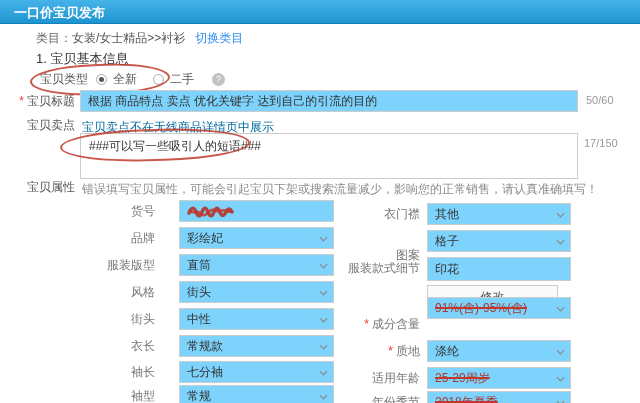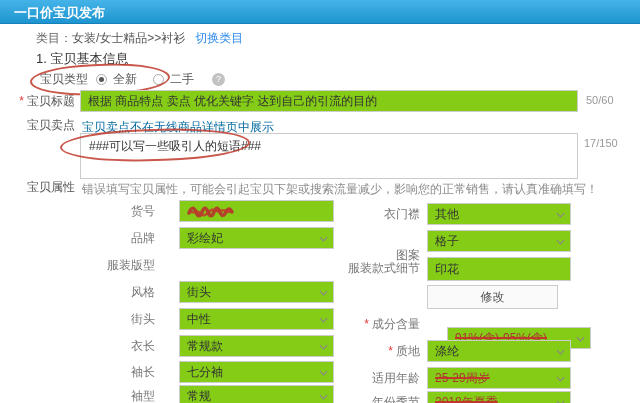--- a/index.html
+++ b/index.html
@@ -22,21 +22,21 @@
   .star{color:#e53935;margin-right:3px;}
   
   .type-label{position:absolute;left:40px;top:71px;color:#555;line-height:16px;}
   .type-opts{position:absolute;left:96px;top:71px;display:flex;align-items:center;gap:6px;line-height:16px;}
   .radio{width:11px;height:11px;border:1px solid #aaa;border-radius:50%;display:inline-block;position:relative;background:#fff;box-sizing:border-box;}
   .radio.sel::after{content:"";position:absolute;left:2px;top:2px;width:5px;height:5px;border-radius:50%;background:#555;}
   .opt-txt{color:#555;margin-right:10px;}
   .help-ic{width:13px;height:13px;border-radius:50%;background:#c2c2c2;color:#fff;font-size:9px;
            display:inline-flex;align-items:center;justify-content:center;margin-left:2px;cursor:pointer;}
   
-  .ctl{position:absolute;box-sizing:border-box;height:22px;border:1px solid #ccc;background:#84cc16;
+  .ctl{position:absolute;box-sizing:border-box;height:22px;border:1px solid #ccc;background:#7dd3fc;
        display:flex;align-items:center;padding:0 18px 0 7px;font-size:12px;color:#333;white-space:nowrap;overflow:hidden;}
   .ctl .chev{position:absolute;right:5px;top:8px;}
   .input{padding-right:7px;}
   .title-input{left:80px;top:90px;width:498px;}
   .counter{position:absolute;color:#999;font-size:11px;}
   .sp-hint{position:absolute;left:82px;top:119px;color:#0369a1;line-height:16px;}
   .textarea{position:absolute;left:80px;top:133px;width:498px;height:46px;border:1px solid #ccc;
             box-sizing:border-box;background:#fff;padding-left:40px;}
   .textarea .ta-text{position:absolute;left:8px;top:4px;color:#333;}
   .warn{position:absolute;left:82px;top:181px;color:#8c8c8c;line-height:16px;white-space:nowrap;}
@@ -110,20 +110,26 @@
 
   <div class="lbl l-lbl" style="top:227px;">品牌</div>
   <div class="ctl l-ctl" style="top:227px;">
     <span>彩绘妃</span>
     <svg class="chev" width="9" height="6" viewBox="0 0 10 6">
         <path d="M1 1l4 4 4-4" fill="none" stroke="#888" stroke-width="1.3"></path>
       </svg>
   </div>
 
   <div class="lbl l-lbl" style="top:254px;">服装版型</div>
+  <div class="ctl l-ctl" style="top:254px;">
+    <span>直筒</span>
+    <svg class="chev" width="9" height="6" viewBox="0 0 10 6">
+        <path d="M1 1l4 4 4-4" fill="none" stroke="#888" stroke-width="1.3"></path>
+      </svg>
+  </div>
 
   <div class="lbl l-lbl" style="top:281px;">风格</div>
   <div class="ctl l-ctl" style="top:281px;">
     <span>街头</span>
     <svg class="chev" width="9" height="6" viewBox="0 0 10 6">
         <path d="M1 1l4 4 4-4" fill="none" stroke="#888" stroke-width="1.3"></path>
       </svg>
   </div>
 
   <div class="lbl l-lbl" style="top:308px;">街头</div>
@@ -177,21 +183,21 @@
   <div class="lbl r-lbl" style="top:257px;">服装款式细节</div>
   <div class="ctl input r-ctl" style="top:257px;height:24px;">
     <span>印花</span>
   </div>
 
   <div class="btn" style="top:285px;">修改</div>
 
   <div class="lbl r-lbl" style="top:313px;">
     <span class="star">*</span><span>成分含量</span>
   </div>
-  <div class="ctl r-ctl" style="top:327px;margin-left:20px;">
+  <div class="ctl r-ctl" style="top:297px;">
     <span class="struck">91%(含)-95%(含)</span>
     <svg class="chev" width="9" height="6" viewBox="0 0 10 6">
         <path d="M1 1l4 4 4-4" fill="none" stroke="#888" stroke-width="1.3"></path>
       </svg>
   </div>
 
   <div class="lbl r-lbl" style="top:340px;">
     <span class="star">*</span><span>质地</span>
   </div>
   <div class="ctl r-ctl" style="top:340px;">

